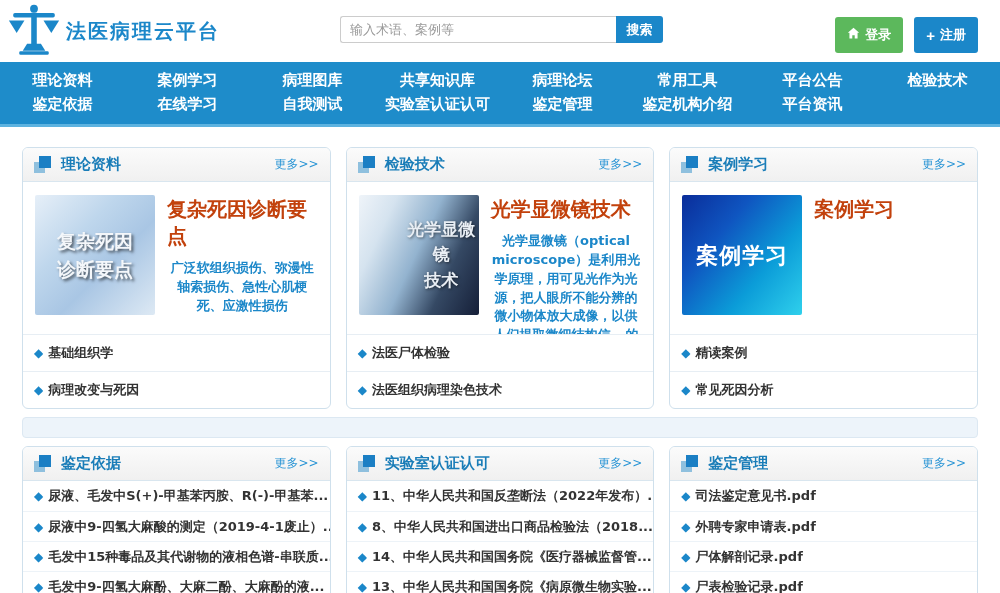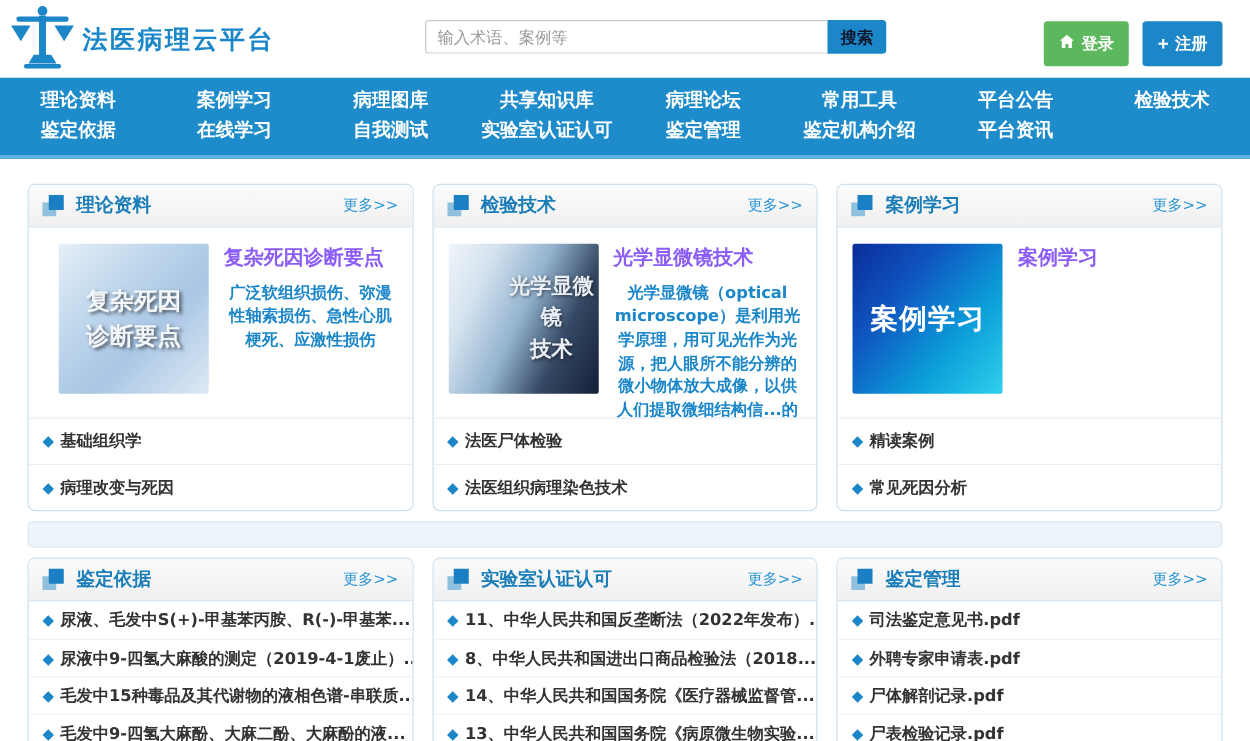--- a/index.html
+++ b/index.html
@@ -5,24 +5,24 @@
   * { margin:0; padding:0; box-sizing:border-box; }
   html,body { width:1000px; height:593px; overflow:hidden; background:#fff;
     font-family:"DejaVu Sans","Liberation Sans",sans-serif; }
 
   
   .header { position:relative; height:62px; background:#fff; display:flex; align-items:center; }
   .brand { display:flex; align-items:center; margin-left:8px; }
   .logo { width:52px; height:54px; }
   .brand-title { font-size:20px; font-weight:600; color:#1b87c9; letter-spacing:2px; margin-left:6px; }
   .search { position:absolute; left:340px; top:16px; display:flex; }
-  .search-input { width:322px; height:27px; border:1px solid #ccc; border-right:none;
+  .search-input { width:276px; height:27px; border:1px solid #ccc; border-right:none;
     border-radius:3px 0 0 3px; padding:0 9px; font-size:13px; color:#333; outline:none; }
   .search-input::placeholder { color:#999; }
-  .search-btn { width:47px; height:27px; border:none; background:#1b87c9; color:#0f172a;
+  .search-btn { width:47px; height:27px; border:none; background:#1b87c9; color:#ffffff;
     font-size:13px; font-weight:600; border-radius:0 3px 3px 0; cursor:pointer; }
   .auth { position:absolute; right:22px; top:17px; display:flex; gap:11px; }
   .btn { height:26px; padding:18px 12px; border:none; border-radius:3px; color:#fff;
     font-size:13px; font-weight:600; display:flex; align-items:center; gap:5px; cursor:pointer; }
   .btn-login { background:#5cb85c; }
   .btn-register { background:#1b87c9; }
   .btn svg { width:13px; height:13px; }
   .plus-glyph { font-size:15px; font-weight:bold; line-height:1; }
 
   
@@ -42,27 +42,27 @@
   .sq-icon .sq-b { position:absolute; left:0; top:6px; width:11px; height:11px; background:#8fc0de; }
   .sq-icon .sq-a { position:absolute; left:5px; top:0; width:12px; height:12px; background:#1b7fc4; }
   .card-title { font-size:15px; font-weight:bold; color:#1a7db8; }
   .more { margin-left:auto; font-size:12px; color:#2a95d5; cursor:pointer; white-space:nowrap; }
 
   .feature { display:flex; gap:12px; height:152px; padding:13px 12px 0; overflow:hidden; }
   .feature-img { width:120px; height:120px; flex:none; border-radius:2px;
     display:flex; flex-direction:column; align-items:center; justify-content:center;
     color:#fff; font-weight:bold; text-align:center; line-height:1.5; }
   .img-0 { background:linear-gradient(135deg,#e6eff8 0%,#bed6ec 35%,#a9c6e4 60%,#dde9f4 100%);
-    font-size:19px; color:#f4f7fa; text-shadow:2px 2px 3px #4a5560;margin-left:12px; }
+    font-size:19px; color:#f4f7fa; text-shadow:2px 2px 3px #4a5560; }
   .img-1 { background:linear-gradient(115deg,#eff4f9 0%,#d5e3ef 22%,#93b3cf 48%,#354964 72%,#151f38 100%);
     font-size:17px; color:#e9eef4; text-shadow:1px 1px 3px rgba(0,0,0,.55);padding-left:45px; }
   .img-2 { background:linear-gradient(130deg,#0a2d9a 0%,#0f55c0 32%,#0b9cd8 66%,#2fd0ec 100%);
     font-size:22px; letter-spacing:1px; }
   .feature-text { flex:1; min-width:0; }
-  .feature-heading { font-size:16px; font-weight:bold; color:#8b5cf6; margin:1px 0 9px; }
+  .feature-heading { font-size:20px; font-weight:bold; color:#c2410c; margin:1px 0 9px; }
   .feature-desc { font-size:13px; color:#1b87c9; font-weight:600; line-height:1.45;text-align:center; }
 
   .list-item { display:flex; align-items:center; height:37px; padding:0 11px;
     border-top:1px solid #e7eef4; font-size:13px; font-weight:600; color:#333;
     cursor:pointer; white-space:nowrap; overflow:hidden; }
   .bullet { color:#1b87c9; font-size:12px; margin-right:5px; flex:none; }
 
   .divider { height:21px; margin:8px 0; background:#edf4fa;
     border:1px solid #dce8f2; border-radius:4px; }
 

